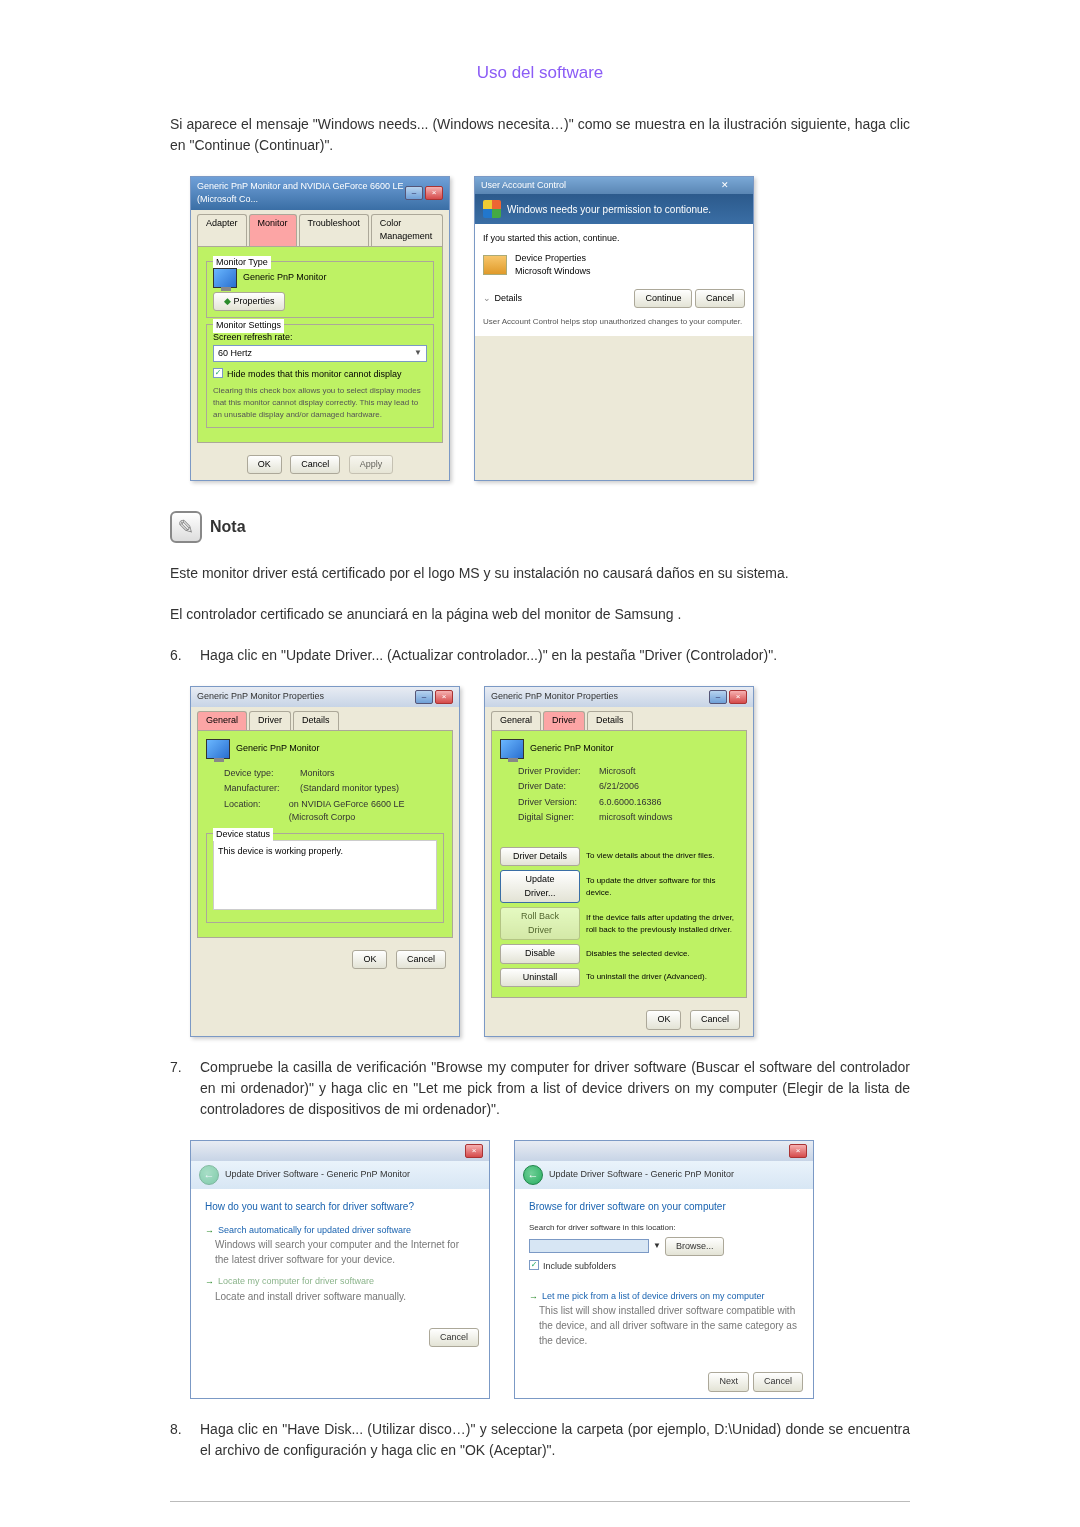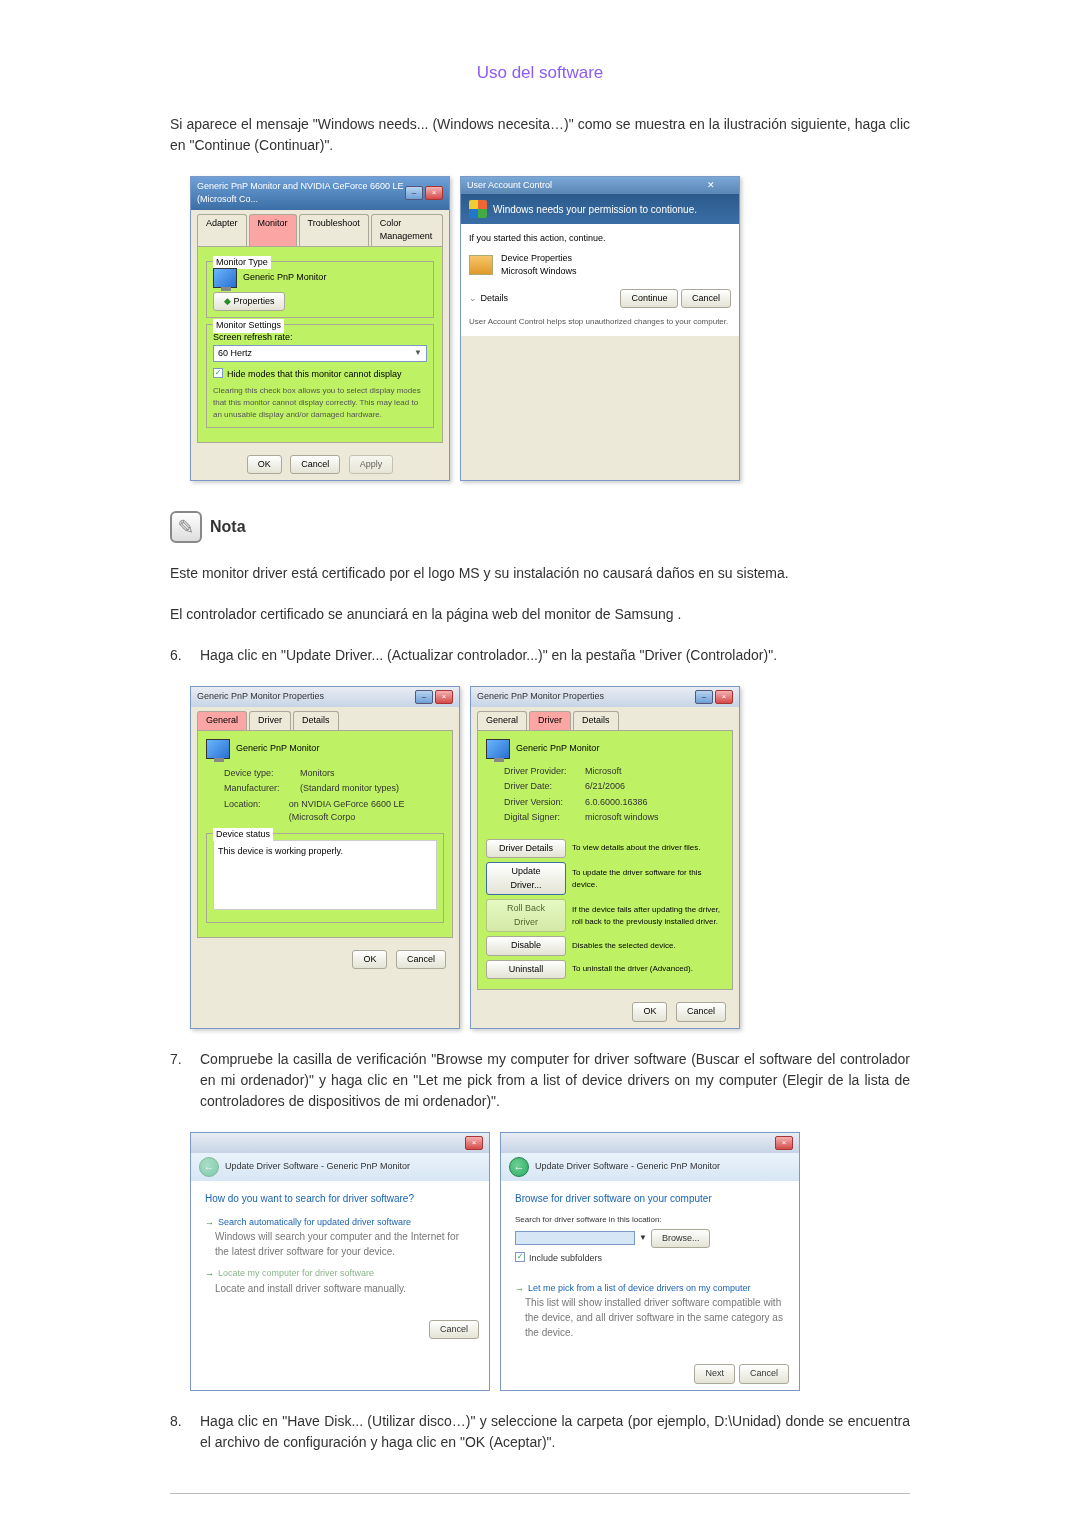--- a/index.html
+++ b/index.html
@@ -53,21 +53,21 @@
       color: #888;
       background: linear-gradient(to bottom, #fff, #ddd);
     }
     .note-title {
       font-weight: bold;
       font-size: 16px;
       color: #333;
     }
     .figure-row {
       display: flex;
-      gap: 10px;
+      gap: 24px;
       margin: 15px 20px;
       justify-content: flex-start;
     }
     
     .dialog {
       background: #ece9d8;
       border: 1px solid #7b99c5;
       font-size: 9px;
       color: #000;
       box-shadow: 2px 2px 4px rgba(0,0,0,0.2);
@@ -351,21 +351,21 @@
           </div>
         <div class="field-row">
             <span class="lbl" style="width:75px;">Driver Version:</span>
             <span class="val">6.0.6000.16386</span>
           </div>
         <div class="field-row">
             <span class="lbl" style="width:75px;">Digital Signer:</span>
             <span class="val">microsoft windows</span>
           </div>
       </div>
-      <div style="margin-top:14px;">
+      <div style="margin-top:22px;">
         <div class="field-row" style="align-items:center;">
             <span class="btn" style="width:80px;text-align:center;">Driver Details</span>
             <span style="font-size:8px;flex:1;">To view details about the driver files.</span>
           </div>
         <div class="field-row" style="align-items:center;margin-top:4px;">
             <span class="btn" style="width:80px;text-align:center;border-color:#3a6ea5;">Update Driver...</span>
             <span style="font-size:8px;flex:1;">To update the driver software for this device.</span>
           </div>
         <div class="field-row" style="align-items:center;margin-top:4px;">
             <span class="btn" style="width:80px;text-align:center;opacity:0.6;">Roll Back Driver</span>

